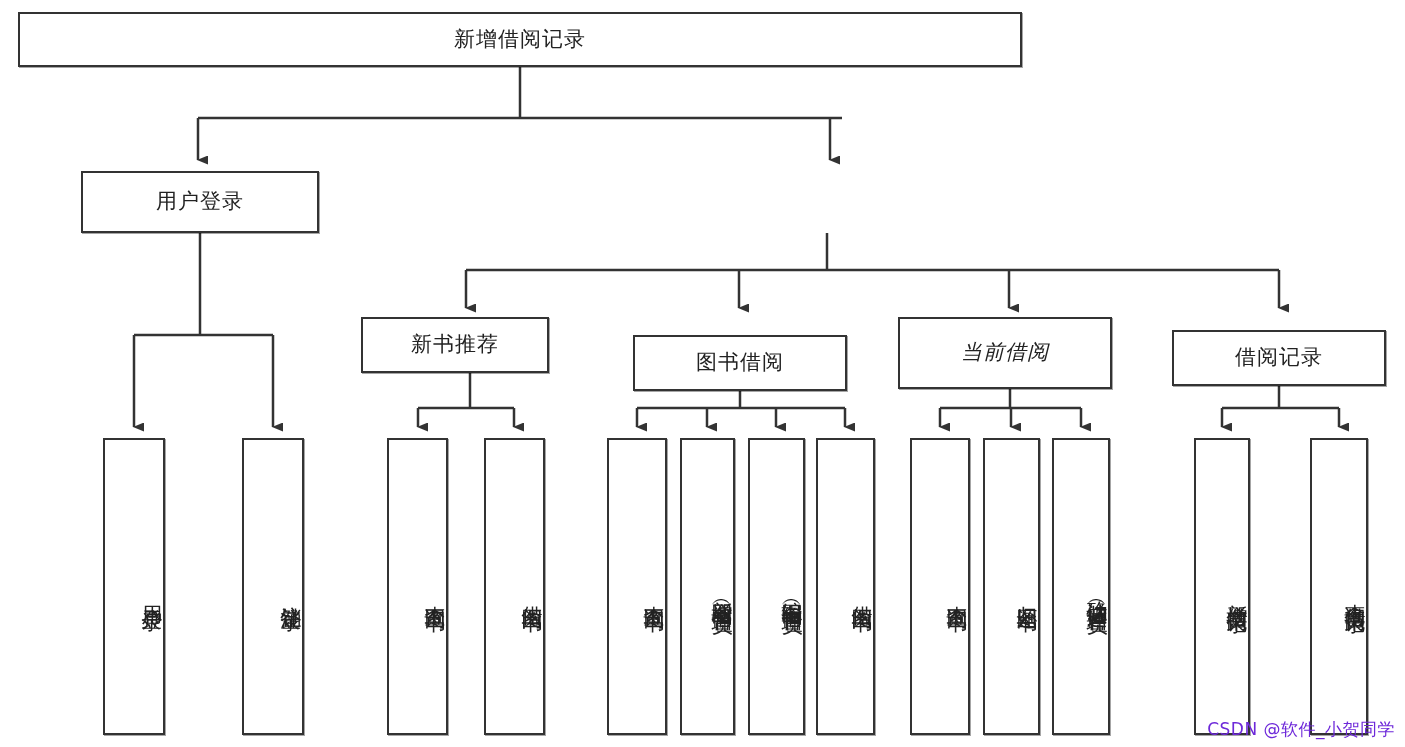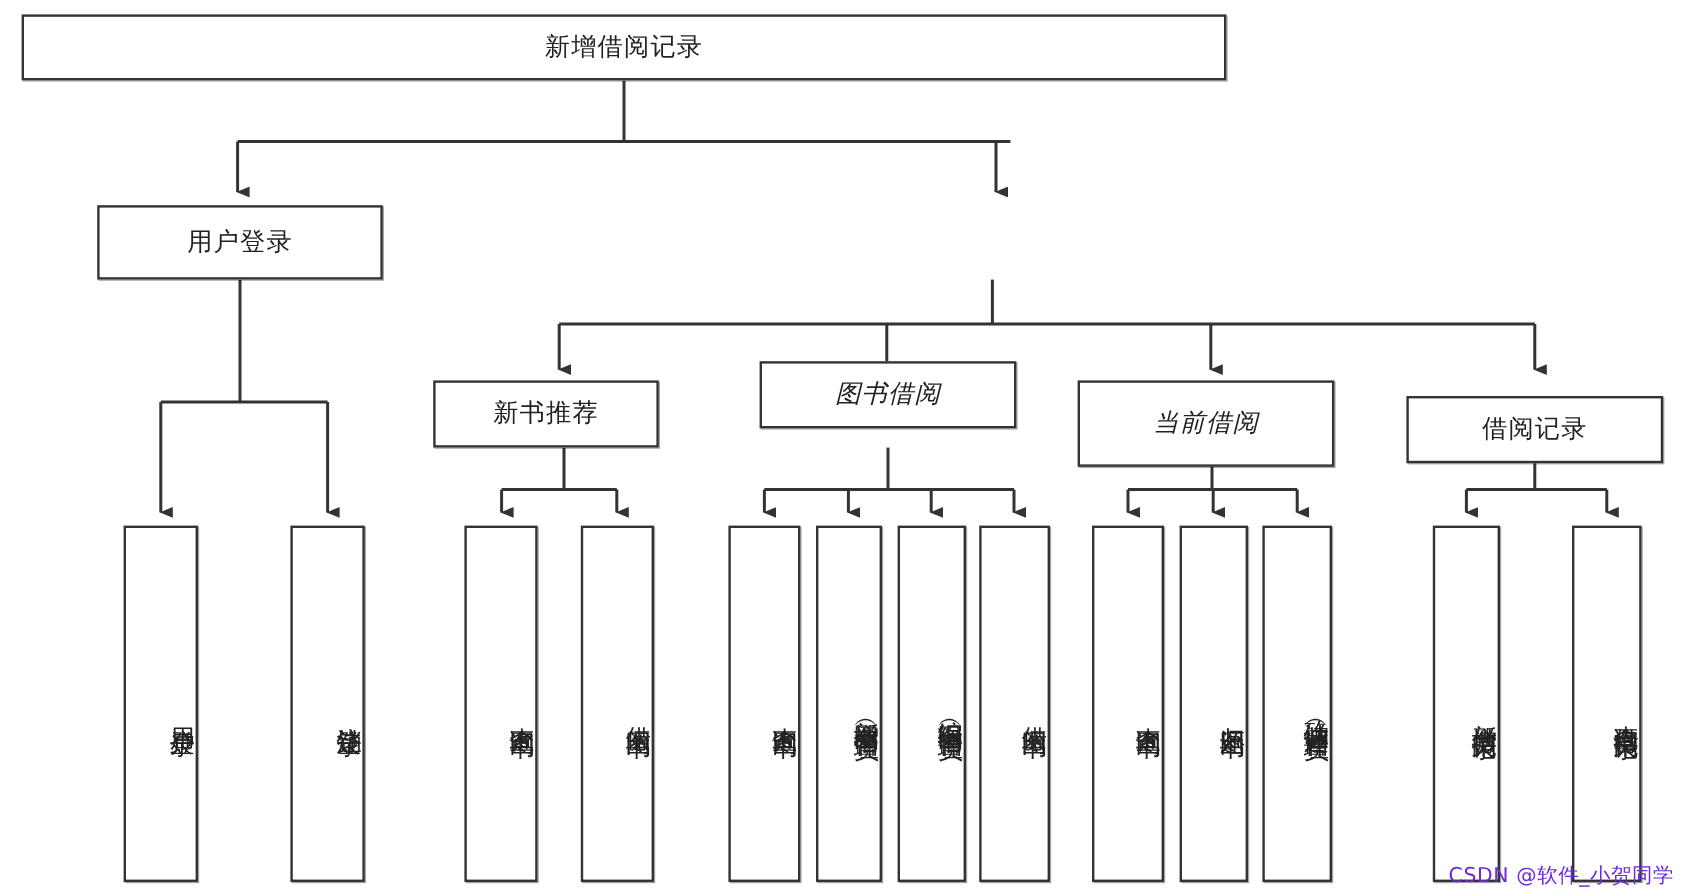--- a/index.html
+++ b/index.html
@@ -125,21 +125,21 @@
     <span>新增借阅记录</span>
   </div>
 
   <div class="node horiz" style="left:81px; top:171px; width:238px; height:62px;">
     <span>用户登录</span>
   </div>
 
   <div class="node horiz" style="left:361px; top:317px; width:188px; height:56px;">
     <span>新书推荐</span>
   </div>
-  <div class="node horiz" style="left:633px; top:301px; width:214px; height:56px;font-style:italic;">
+  <div class="node horiz" style="left:633px; top:335px; width:214px; height:56px;">
     <span>图书借阅</span>
   </div>
   <div class="node horiz" style="left:898px; top:317px; width:214px; height:72px;font-style:italic;">
     <span>当前借阅</span>
   </div>
   <div class="node horiz" style="left:1172px; top:330px; width:214px; height:56px;">
     <span>借阅记录</span>
   </div>
 
   <div class="node vert" style="left:103px; top:438px; width:62px; height:297px;">

